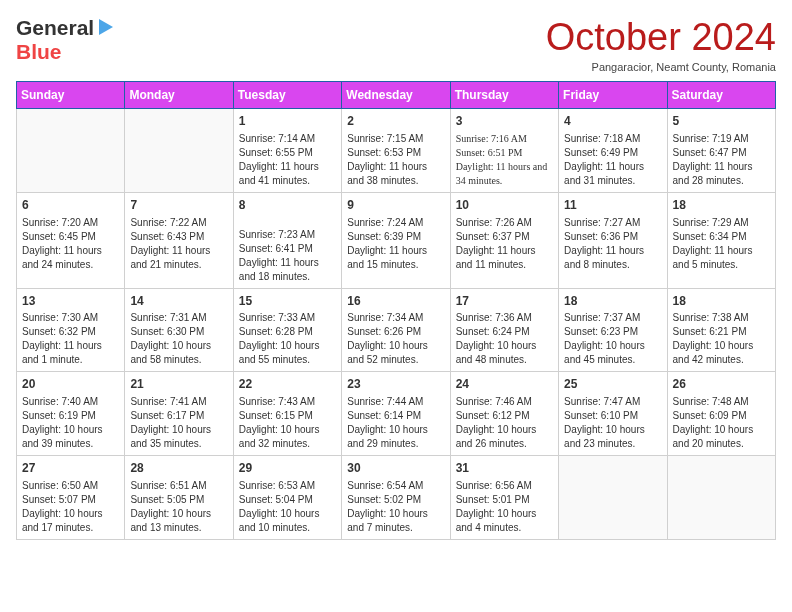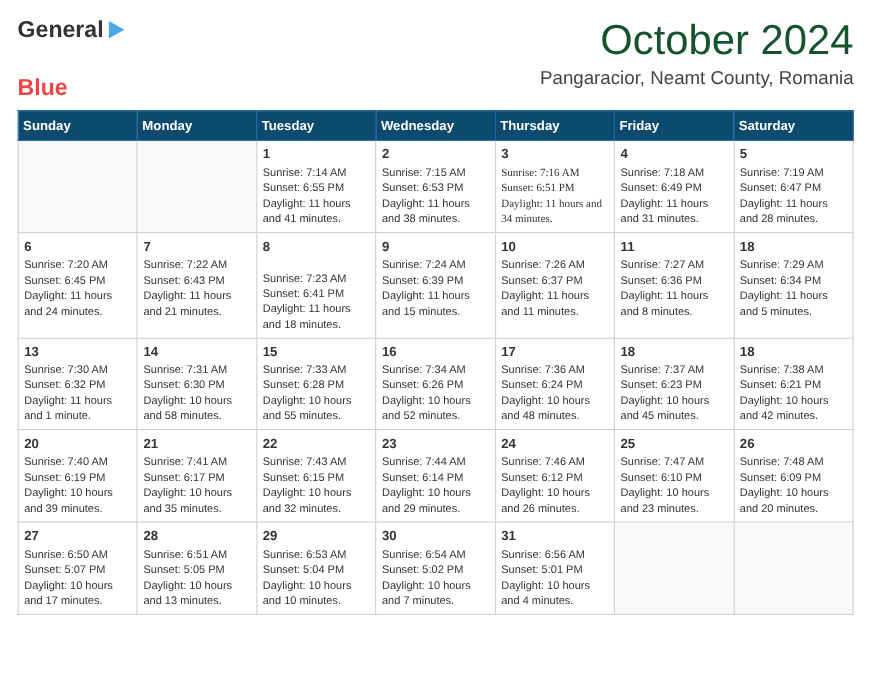--- a/index.html
+++ b/index.html
@@ -13,46 +13,45 @@
     .header {
       display: flex;
       justify-content: space-between;
       align-items: flex-start;
       margin-bottom: 8px;
     }
     .logo {
       display: flex;
       flex-direction: column;
       align-items: flex-start;
-      gap: 28px;
     }
     .logo-row {
       display: flex;
       align-items: center;
     }
     .title-block {
       text-align: right;
     }
     .month-title {
       font-size: 38px;
       font-weight: 300;
-      color: #14532d;
+      color: #b91c1c;
     }
     .subtitle {
-      font-size: 17px;
+      font-size: 11px;
       color: #444;
       margin-top: 2px;
     }
     .calendar {
       width: 100%;
       border-collapse: collapse;
       font-size: 11px;
     }
     .calendar th {
-      background: #0c4a6e;
+      background: #d946ef;
       color: #fff;
       padding: 6px 4px;
       text-align: left;
       font-size: 12px;
       font-weight: bold;
       border: 1px solid #2060a8;
     }
     .calendar td {
       border: 1px solid #d0d0d0;
       vertical-align: top;

